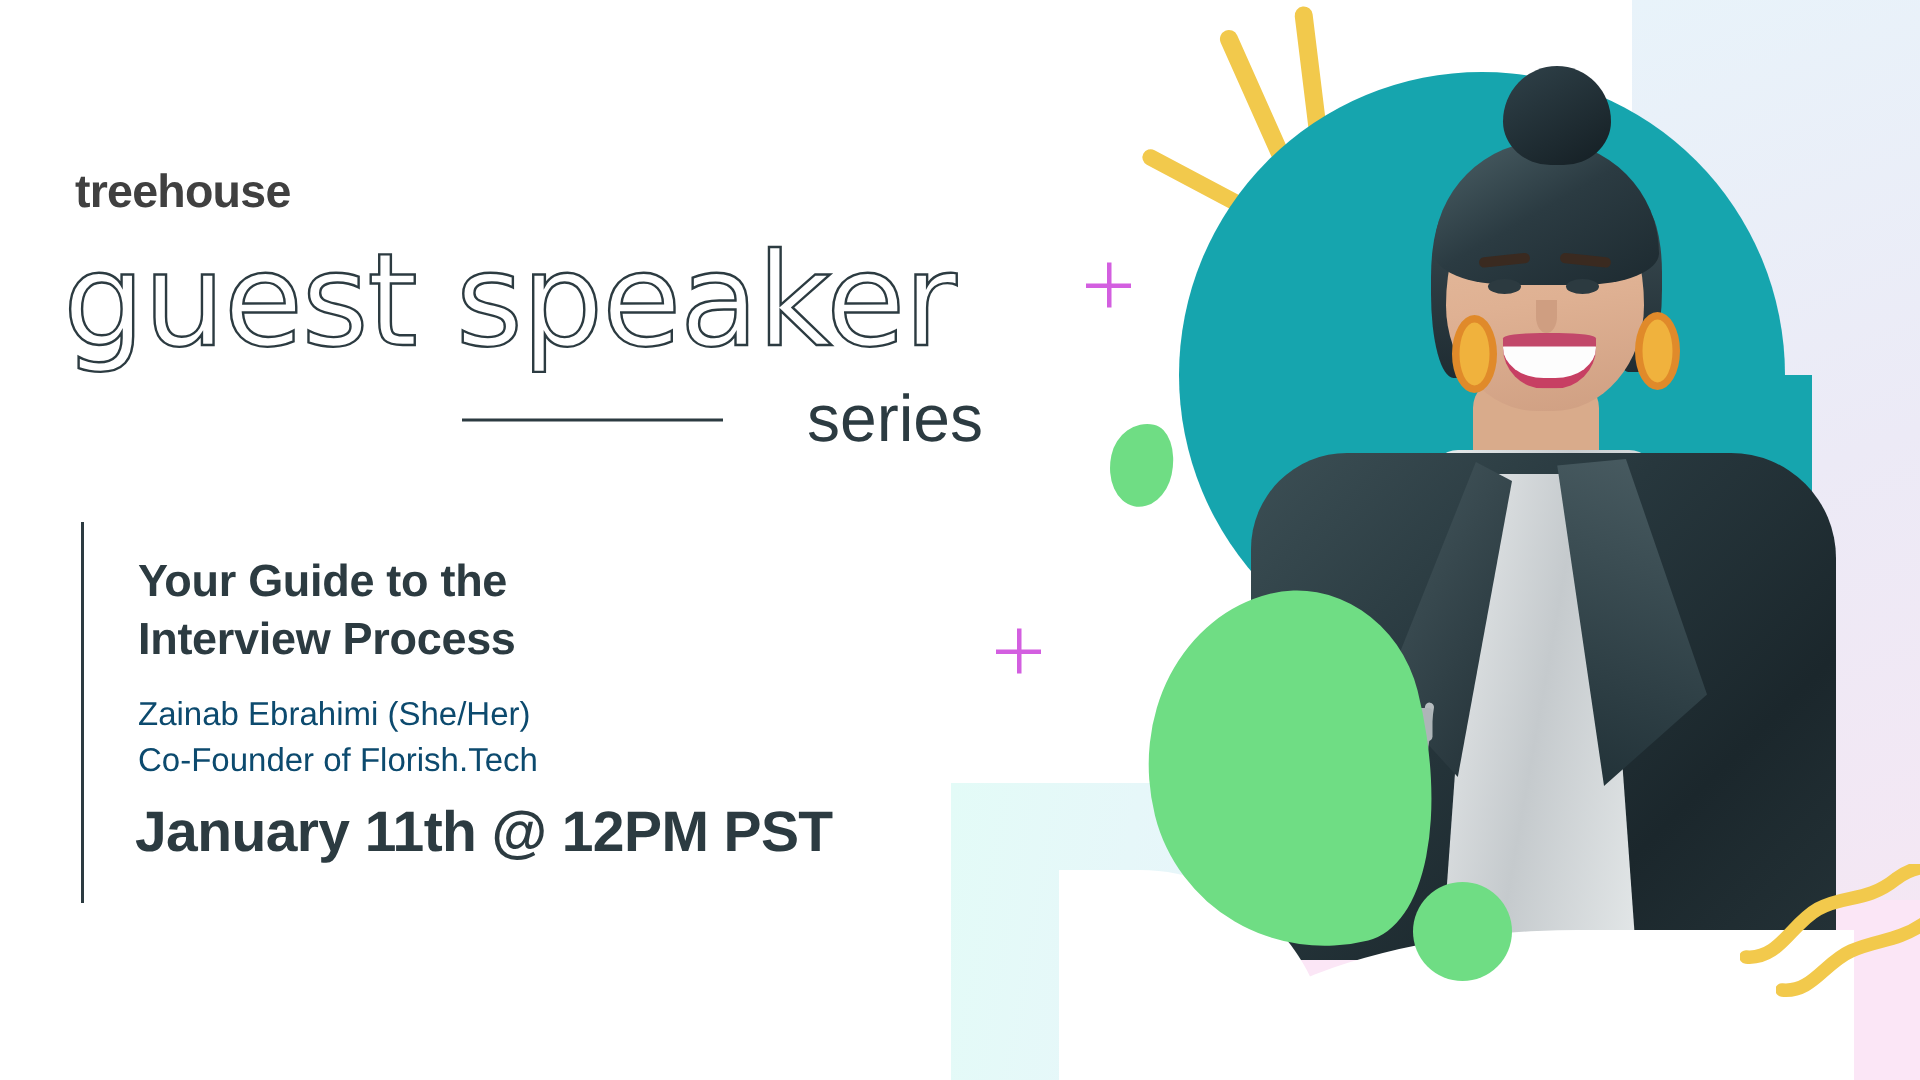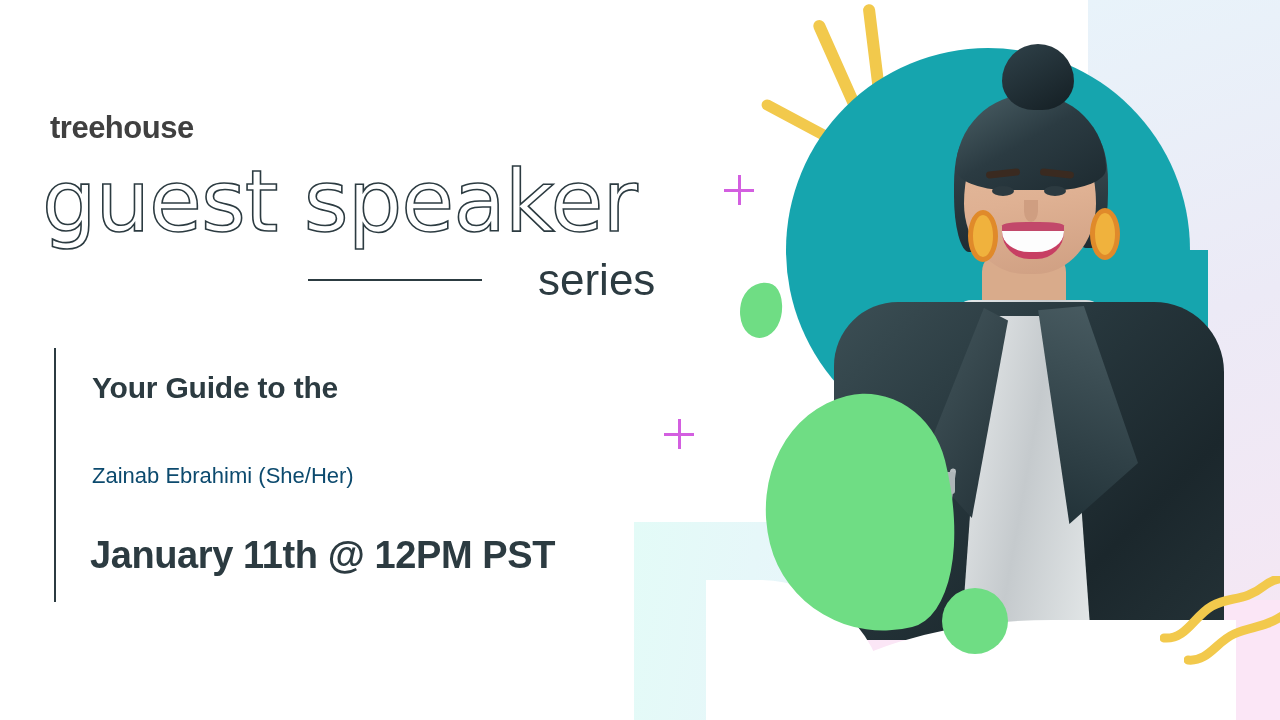--- a/index.html
+++ b/index.html
@@ -259,21 +259,23 @@
 
   <div class="brandmark">treehouse</div>
   <div class="headline-outline">guest speaker</div>
   <div class="rule"></div>
   <div class="series">series</div>
 
   <div class="vrule"></div>
 
   <div class="talk-title">
     <div>Your Guide to the</div>
+    <div>Interview Process</div>
   </div>
 
   <div class="speaker">
     <div>Zainab Ebrahimi (She/Her)</div>
+    <div>Co-Founder of Florish.Tech</div>
   </div>
 
   <div class="date">January 11th @ 12PM PST</div>
 
 </div>
 
 </body></html>

